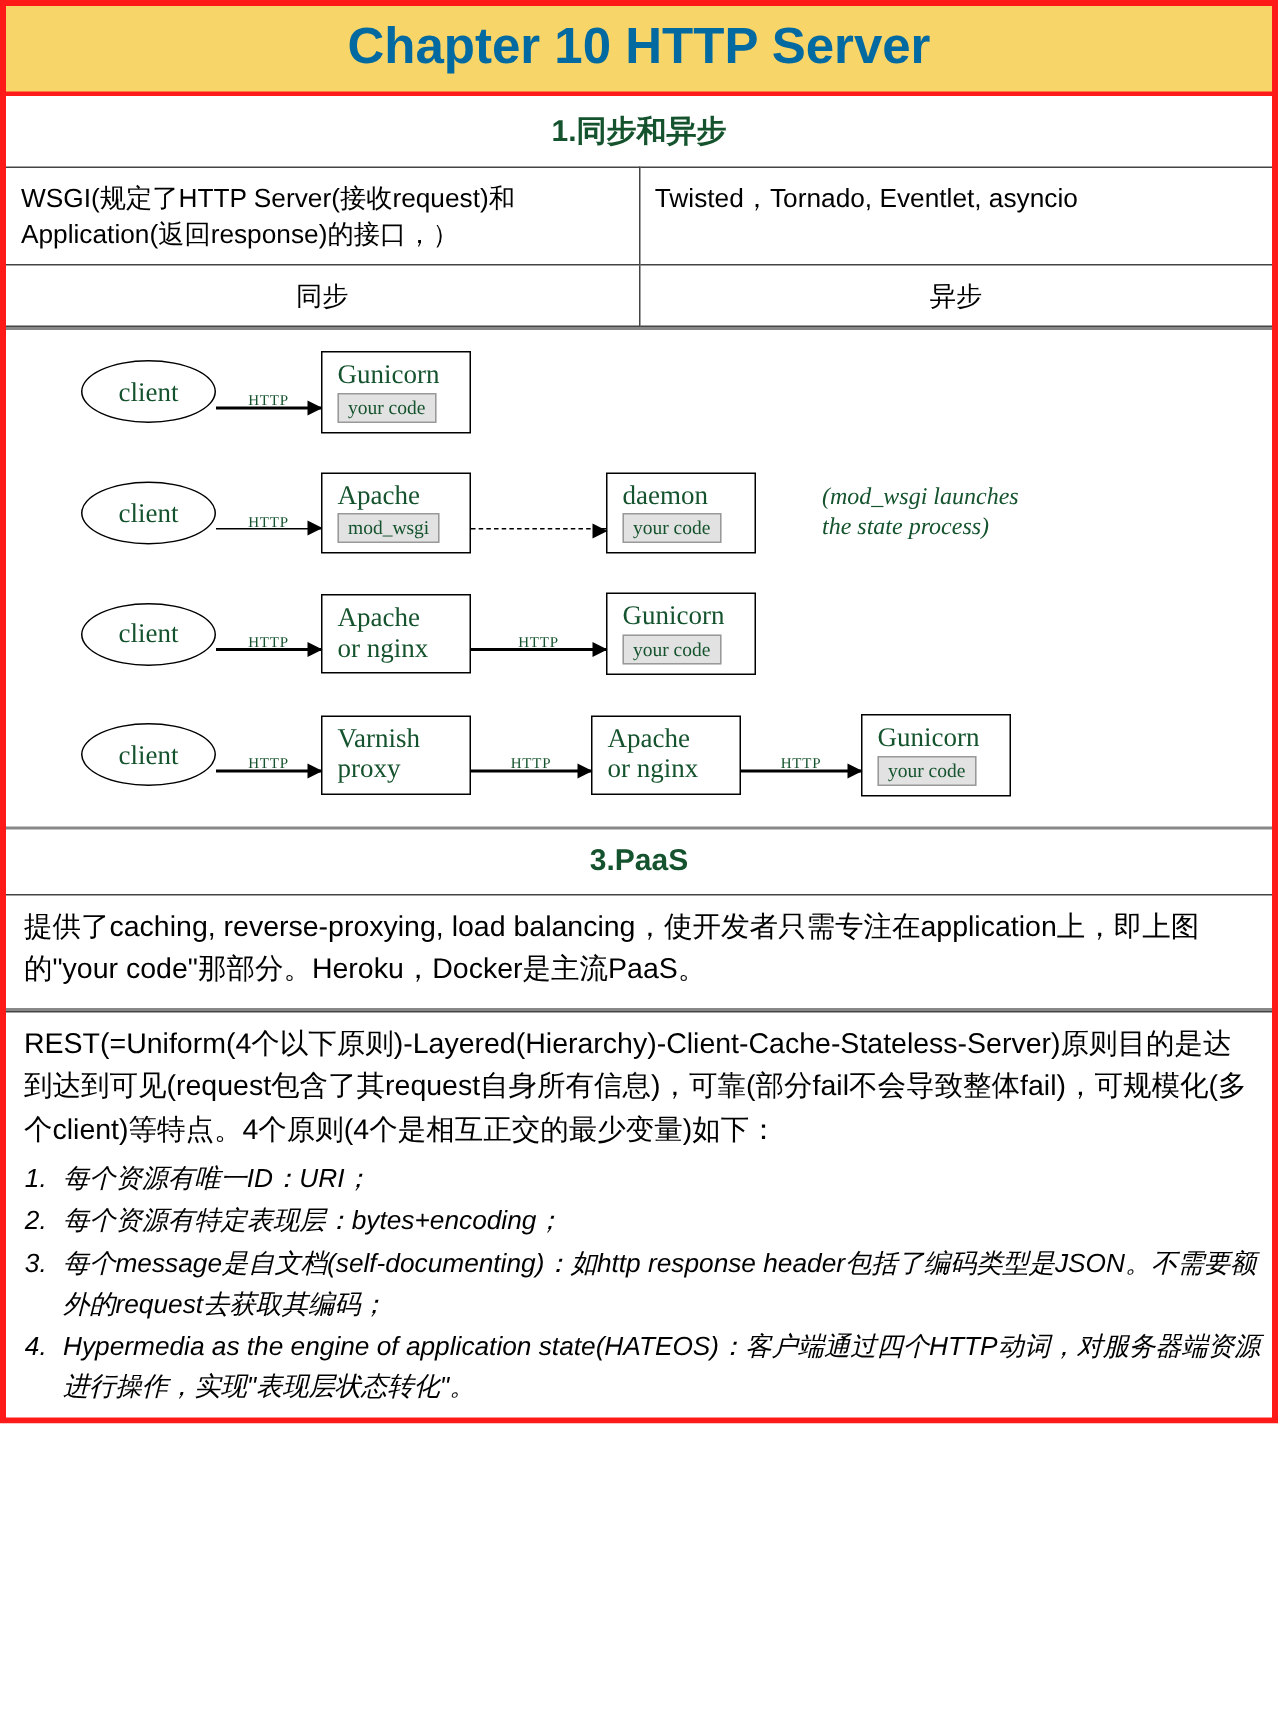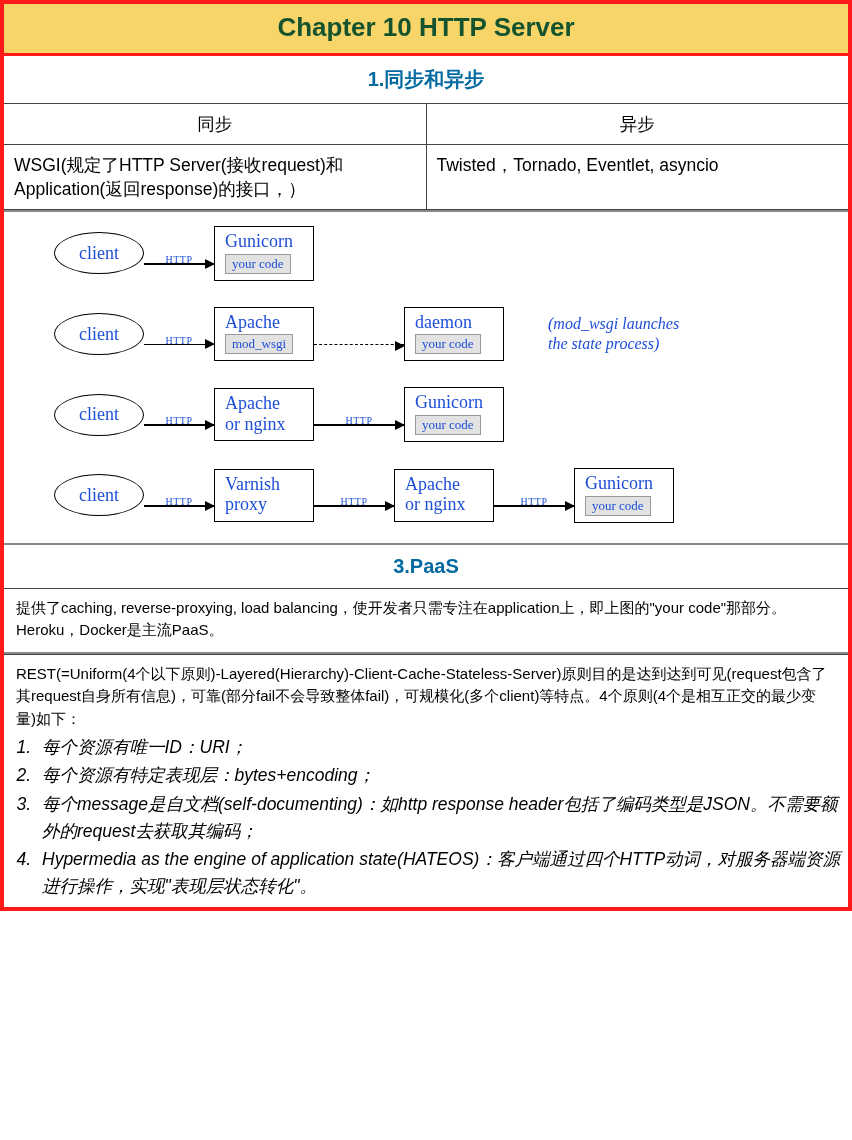--- a/index.html
+++ b/index.html
@@ -9,29 +9,29 @@
     background: #fff;
     font-family: Arial, "Helvetica Neue", Helvetica, sans-serif;
     width: 852px;
   }
   .outer {
     border: 4px solid #ff1a1a;
     width: 852px;
   }
   .chapter-title {
     background: #f8d568;
-    color: #14532d;
+    color: #0369a1;
     font-weight: bold;
-    font-size: 26px;
+    font-size: 34px;
     text-align: center;
     padding: 8px 0 10px 0;
     border-bottom: 3px solid #ff1a1a;
   }
   .section-header {
-    color: #0369a1;
+    color: #14532d;
     font-weight: bold;
     font-size: 20px;
     text-align: center;
     padding: 10px 0;
   }
   .hr-gray {
     border: none;
     border-top: 2px solid #888;
     margin: 0;
   }
@@ -47,39 +47,39 @@
   .tbl td {
     border-top: 1px solid #444;
     border-bottom: 1px solid #444;
     padding: 8px 10px;
     vertical-align: top;
     font-size: 17.5px;
   }
   .tbl .vr { border-right: 1px solid #444; }
   .tbl .hcell { text-align: center; }
   .body-text {
-    font-size: 15px;
+    font-size: 19px;
     padding: 8px 12px 10px 12px;
     line-height: 1.5;
   }
   ol.rest-list {
     margin: 4px 0 0 0;
     padding-left: 32px;
     font-size: 17.5px;
     line-height: 1.55;
     font-style: italic;
   }
   ol.rest-list li { padding-left: 6px; margin-bottom: 1px; }
 
   
   .diagram {
     padding: 14px 0 16px 24px;
     font-family: "Times New Roman", Times, serif;
     font-size: 16px;
-    color:#1d4ed8;
+    color:#14532d;
   }
   .drow {
     display: flex;
     align-items: center;
     margin-bottom: 26px;
   }
   .client {
     width: 90px;
     height: 42px;
     border: 1.5px solid #000;
@@ -149,26 +149,26 @@
 <body>
 
 <div class="outer">
 
   <div class="chapter-title">Chapter 10 HTTP Server</div>
 
   <div class="section-header">1.同步和异步</div>
   <table class="tbl">
     <tbody>
         <tr>
+      <td class="vr">WSGI(规定了HTTP Server(接收request)和Application(返回response)的接口，）</td>
+      <td>Twisted，Tornado, Eventlet, asyncio</td>
+    </tr>
+    <tr>
       <td class="vr hcell" style="width:50%">同步</td>
       <td class="hcell">异步</td>
-    </tr>
-    <tr>
-      <td class="vr">WSGI(规定了HTTP Server(接收request)和Application(返回response)的接口，）</td>
-      <td>Twisted，Tornado, Eventlet, asyncio</td>
     </tr>
   </tbody>
     </table>
   <hr class="hr-gray">
 
 
   <div class="diagram">
 
     <div class="drow">
       <div style="width:26px"></div>

